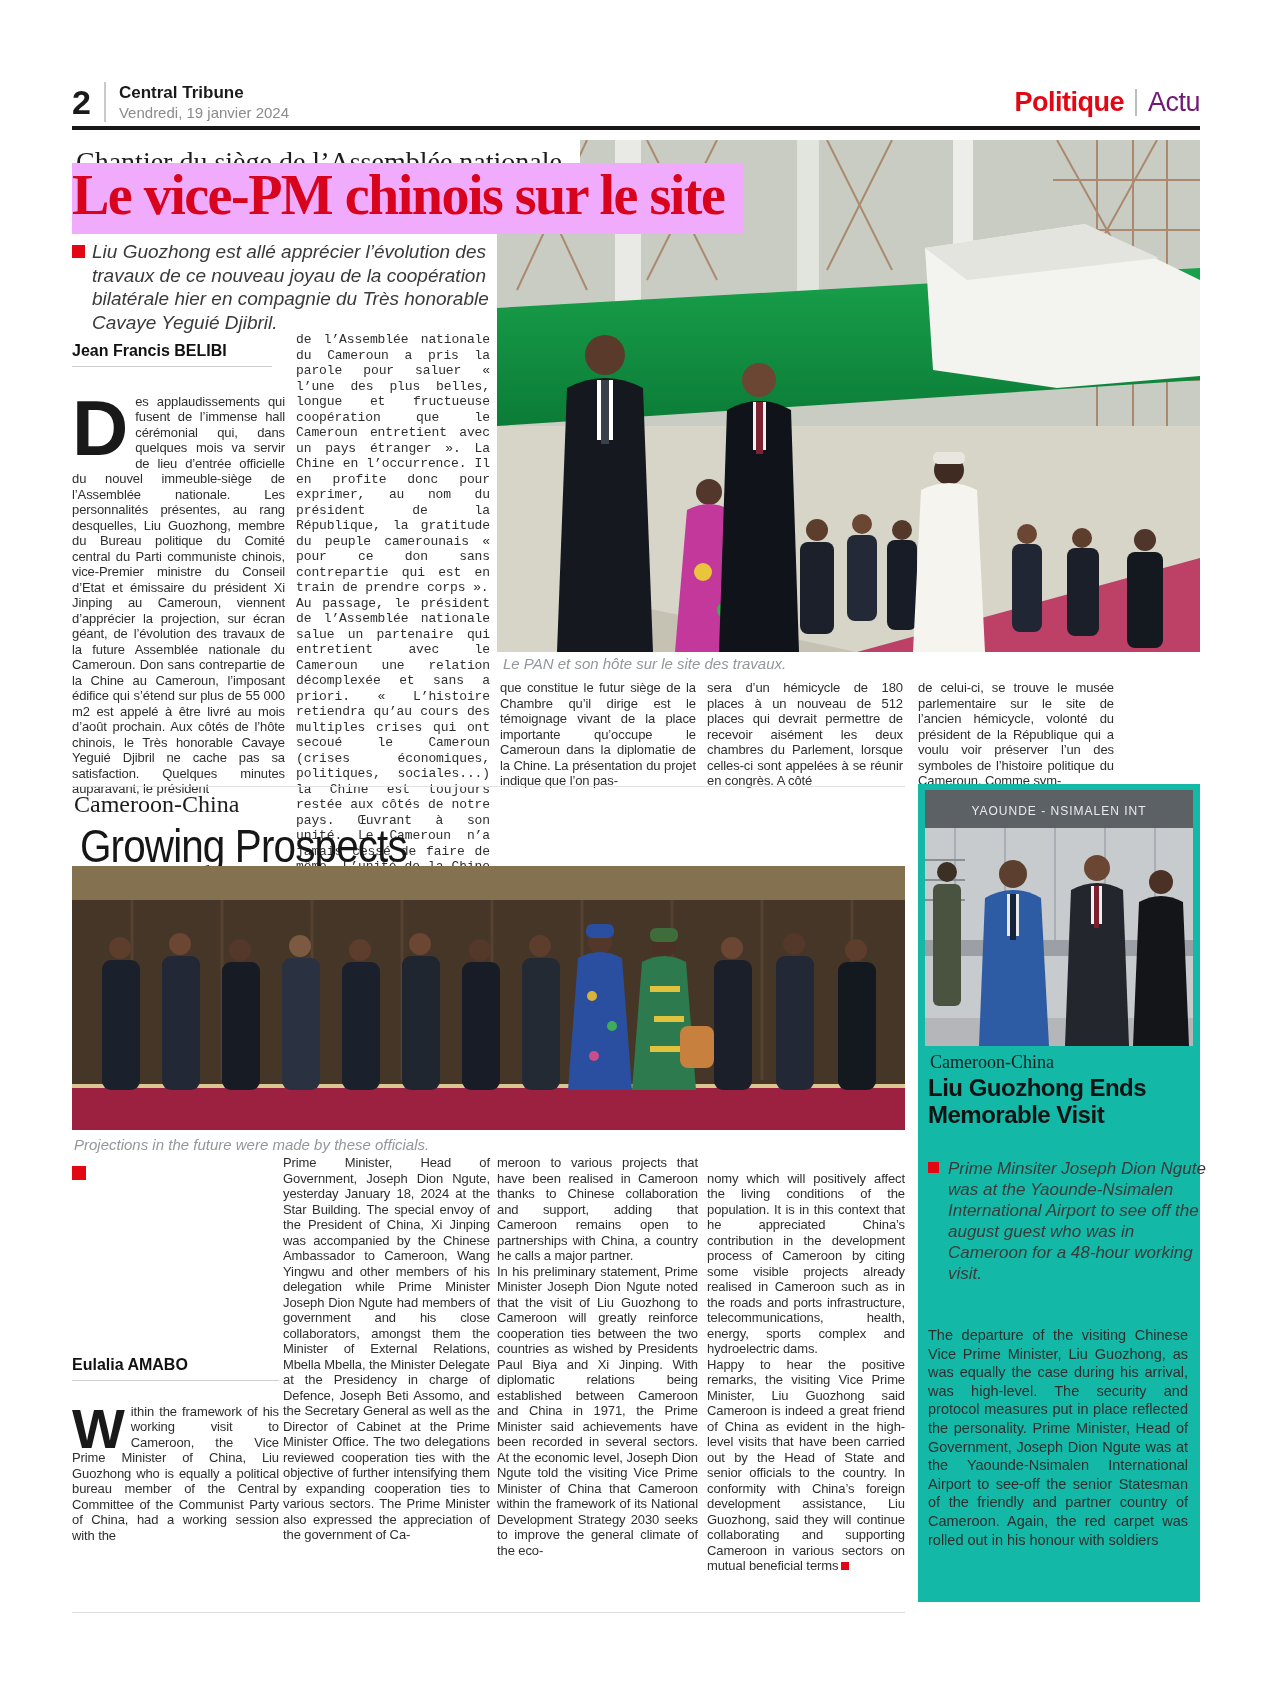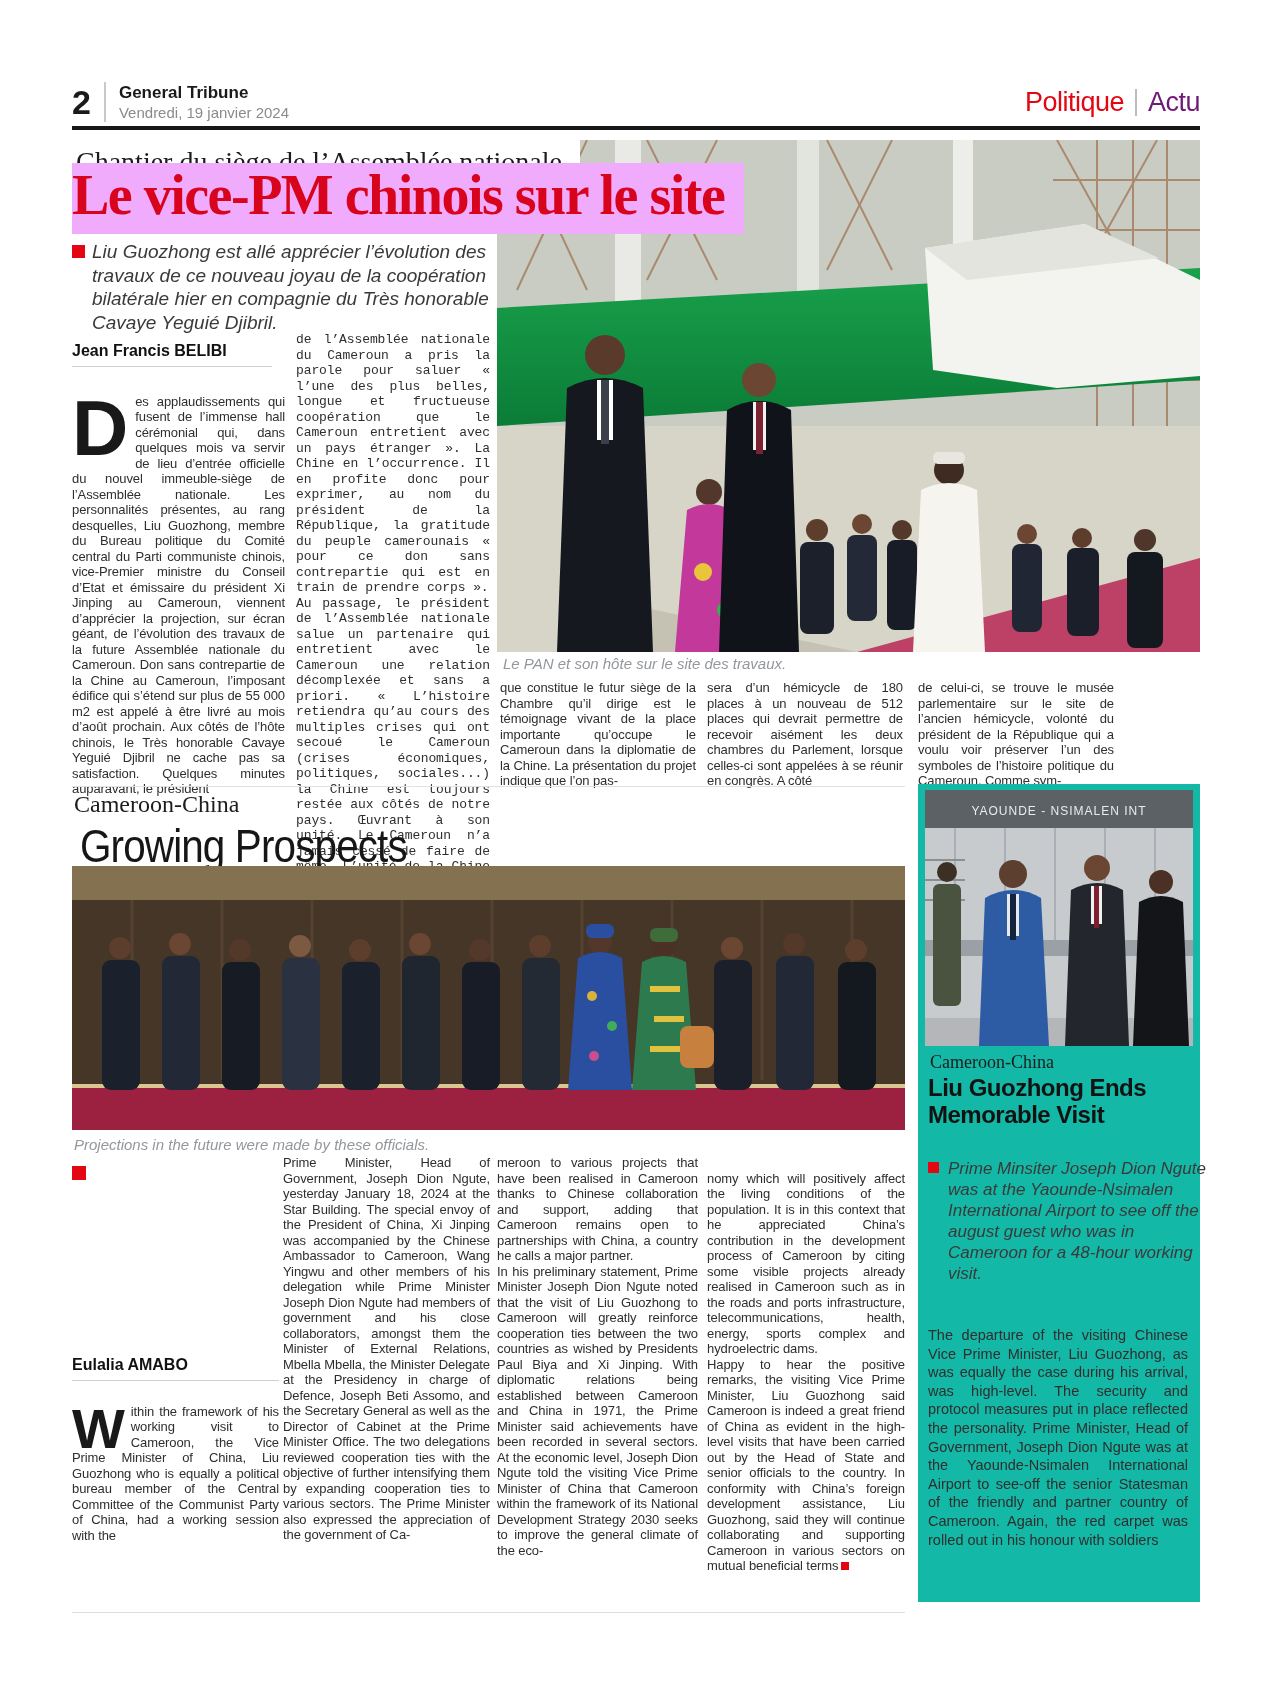--- a/index.html
+++ b/index.html
@@ -8,21 +8,21 @@
 
   
   .masthead { position:absolute; left:72px; top:80px; width:1128px; height:44px;
               display:flex; justify-content:space-between; align-items:center; }
   .mh-left { display:flex; align-items:center; gap:13px; }
   .pagenum { font-size:34px; font-weight:700; color:#1a1a1a; line-height:1; }
   .mh-divider { width:2px; height:40px; background:#c9c9c9; }
   .paper-name { font-size:17px; font-weight:700; color:#1a1a1a; line-height:1.1; }
   .paper-date { font-size:15px; color:#8b8b8b; margin-top:2px; line-height:1; }
   .mh-right { display:flex; align-items:center; gap:11px; }
-  .section-label { font-size:27px; font-weight:400; color:#e30613; letter-spacing:-0.5px;text-align:center; }
+  .section-label { font-size:27px; font-weight:700; color:#e30613; letter-spacing:-0.5px;text-align:center; }
   .mh-divider2 { width:2px; height:27px; background:#bdbdbd; }
   .subsection-label { font-size:27px; color:#701a75; letter-spacing:-0.5px; }
   .top-rule { position:absolute; left:72px; top:126px; width:1128px; height:4px; background:#171717; }
 
   
   figure { margin:0; padding:0; }
   .photo1 { position:absolute; left:497px; top:140px; width:703px; height:512px; z-index:1; }
   .photo2 { position:absolute; left:72px;  top:866px; width:833px; height:264px; }
   .photo3 { position:absolute; left:7px;   top:6px;   width:268px; height:256px; }
 
@@ -93,21 +93,21 @@
 </head>
 <body>
 
 <div class="page">
 
   <header class="masthead">
     <div class="mh-left">
       <span class="pagenum">2</span>
       <span class="mh-divider"></span>
       <div>
-        <div class="paper-name">General Tribune</div>
+        <div class="paper-name">Central Tribune</div>
         <div class="paper-date">Vendredi, 19 janvier 2024</div>
       </div>
     </div>
     <div class="mh-right">
       <span class="section-label">Politique</span>
       <span class="mh-divider2"></span>
       <span class="subsection-label">Actu</span>
     </div>
   </header>
   <div class="top-rule"></div>

